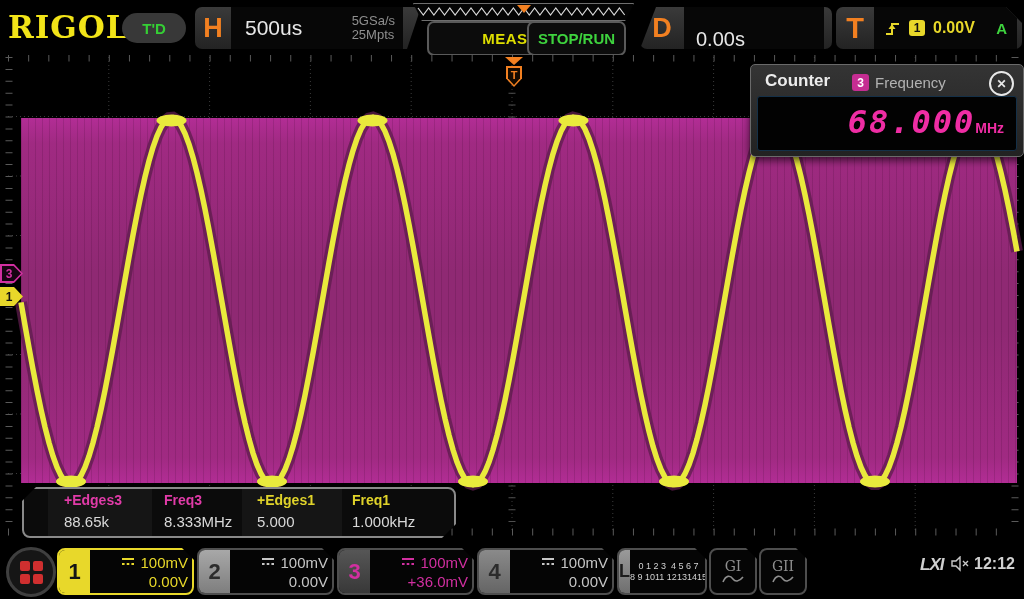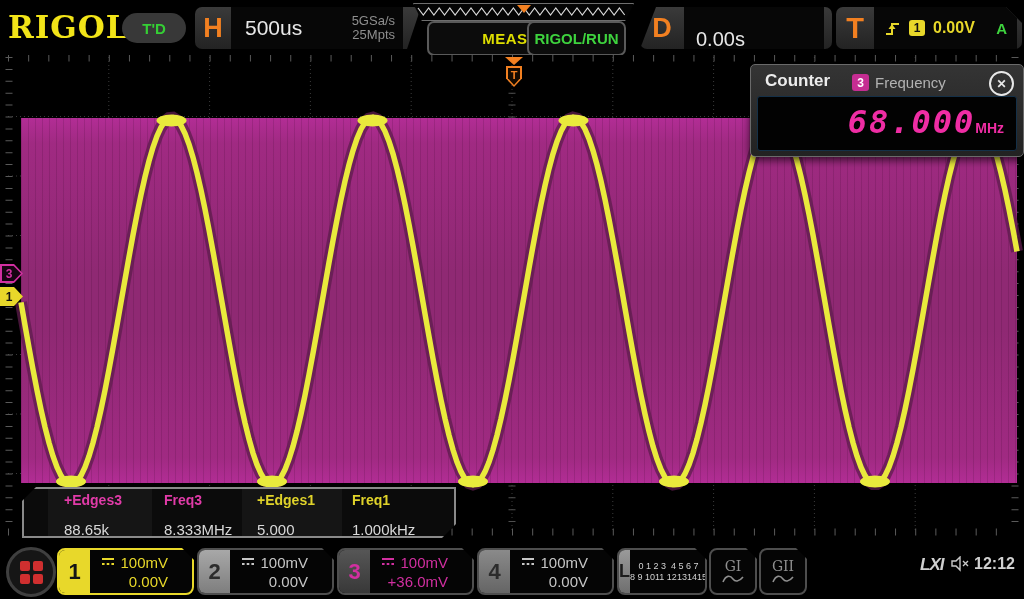--- a/index.html
+++ b/index.html
@@ -11,21 +11,21 @@
   #logo{left:8px;top:9px;font-family:"DejaVu Serif",serif;font-weight:900;font-size:31px;
     color:#f2e418;letter-spacing:1px;}
   #td-badge{left:122px;top:13px;width:64px;height:30px;border-radius:15px;background:#383838;
     display:flex;align-items:center;justify-content:center;color:#35cf35;font-weight:bold;font-size:15px;}
   .hdr-box{background:linear-gradient(180deg,#3a3a3a,#232323);border-radius:7px;display:flex;align-items:center;}
   #h-box{left:195px;top:7px;width:226px;height:42px;clip-path:polygon(0 0,100% 0,calc(100% - 14px) 100%,0 100%);}
   #h-box .letter{width:36px;text-align:center;color:#f28021;font-size:27px;font-weight:bold;}
   .inner-black{background:#070707;border-radius:0;height:46px;display:flex;align-items:center;}
   #h-inner{flex:1;margin-right:18px;}
   #h-timebase{color:#e8e8e8;font-size:21px;margin-left:14px;}
-  #h-rates{margin-left:auto;margin-right:8px;text-align:right;color:#8f8f8f;font-size:13px;line-height:14px;}
+  #h-rates{margin-left:auto;margin-right:8px;color:#8f8f8f;font-size:13px;line-height:14px;}
   #preview-strip{left:413px;top:3px;width:219px;height:16px;background:#040404;border:1px solid #6e6e6e;
     clip-path:polygon(0 0,100% 0,96% 100%,4% 100%);}
   #measure-btn{left:427px;top:21px;width:89px;height:31px;background:#0c0c0c;border:2px solid #5a5a5a;
     border-radius:7px;display:flex;align-items:center;justify-content:center;color:#dede00;
     font-weight:bold;font-size:15px;letter-spacing:.5px;padding-left:48px;}
   #stoprun-btn{left:527px;top:21px;width:95px;height:31px;background:#0c0c0c;border:2px solid #5a5a5a;
     border-radius:7px;display:flex;align-items:center;justify-content:center;color:#3ed33e;
     font-weight:bold;font-size:15px;}
   #d-box{left:640px;top:7px;width:192px;height:42px;clip-path:polygon(16px 0,100% 0,100% 100%,0 100%);}
   #d-box .letter{width:44px;text-align:center;color:#f28021;font-size:27px;font-weight:bold;}
@@ -73,38 +73,38 @@
     border-radius:50%;color:#e8e8e8;font-size:12px;font-weight:bold;display:flex;align-items:center;justify-content:center;}
   #counter-display{position:absolute;left:6px;right:6px;top:31px;bottom:5px;background:#020202;
     border:1px solid #143048;border-radius:3px;display:flex;align-items:baseline;justify-content:flex-end;
     padding-right:12px;}
   #counter-value{color:#ef2da4;font-size:32px;font-weight:bold;font-style:italic;
     font-family:"DejaVu Sans Mono",monospace;letter-spacing:2px;line-height:50px;}
   #counter-unit{color:#ef2da4;font-size:14px;font-weight:bold;}
 
   
   #meas-panel{left:22px;top:487px;width:430px;height:47px;background:#0b0b0b;border:2px solid #8a8a8a;
-    border-radius:0;clip-path:polygon(14px 0,100% 0,100% calc(100% - 14px),calc(100% - 14px) 100%,0 100%,0 14px);}
+    border-radius:8px;clip-path:polygon(14px 0,100% 0,100% calc(100% - 14px),calc(100% - 14px) 100%,0 100%,0 14px);}
   .meas-shade{position:absolute;top:0;bottom:0;background:#151515;}
   .meas-col{position:absolute;top:3px;}
   .meas-label{font-size:14px;font-weight:bold;}
   .meas-label.c3{color:#e13ba8;}
   .meas-label.c1{color:#e0d32a;}
-  .meas-value{color:#d9d9d9;font-size:15px;margin-top:13px;}
+  .meas-value{color:#d9d9d9;font-size:15px;margin-top:5px;}
 
   
   #bottom-bar{left:0;top:543px;width:1024px;height:56px;background:#000;}
   #menu-btn{position:absolute;left:6px;top:4px;width:44px;height:44px;border-radius:50%;
     background:#161616;border:3px solid #3f3f3f;display:flex;align-items:center;justify-content:center;}
   #menu-btn .grid{display:grid;grid-template-columns:10px 10px;grid-template-rows:10px 10px;gap:3px;}
   #menu-btn .grid div{background:#cf2f2f;border-radius:2px;}
   .ch-box{position:absolute;top:5px;width:133px;height:43px;background:#050505;border-radius:8px;
     display:flex;overflow:hidden;clip-path:polygon(0 0,calc(100% - 12px) 0,100% 12px,100% 100%,0 100%);}
   .ch-tab{width:31px;display:flex;align-items:center;justify-content:center;font-size:22px;font-weight:bold;}
-  .ch-body{flex:1;display:flex;flex-direction:column;justify-content:center;padding-right:24px;font-size:15px;}
+  .ch-body{flex:1;display:flex;flex-direction:column;justify-content:center;padding-right:4px;font-size:15px;}
   .ch-row{display:flex;align-items:center;justify-content:flex-end;gap:5px;line-height:19px;}
   #ch1-box{left:57px;border:2px solid #e8d82a;}
   #ch1-box .ch-tab{background:#e8d82a;color:#151515;}
   #ch1-box .ch-body{color:#e8d82a;}
   #ch2-box{left:197px;border:2px solid #4e4e4e;}
   #ch2-box .ch-tab{background:linear-gradient(180deg,#a8a8a8,#7e7e7e);color:#2c2c2c;}
   #ch2-box .ch-body{color:#c6c6c6;}
   #ch3-box{left:337px;border:2px solid #4e4e4e;}
   #ch3-box .ch-tab{background:linear-gradient(180deg,#565656,#383838);color:#d12fa0;}
   #ch3-box .ch-body{color:#d12fa0;}
@@ -147,21 +147,21 @@
   </div>
 
   <div class="abs" id="preview-strip">
     <svg width="217" height="14">
       <polyline id="zigzag" fill="none" stroke="#d8d8d8" stroke-width="1.2" points="4.0,4 9.3,11 14.6,4 19.9,11 25.2,4 30.5,11 35.8,4 41.1,11 46.4,4 51.7,11 57.0,4 62.3,11 67.6,4 72.9,11 78.2,4 83.5,11 88.8,4 94.1,11 99.4,4 104.7,11 110.0,4 115.3,11 120.6,4 125.9,11 131.2,4 136.5,11 141.8,4 147.1,11 152.4,4 157.7,11 163.0,4 168.3,11 173.6,4 178.9,11 184.2,4 189.5,11 194.8,4 200.1,11 205.4,4 210.7,11"></polyline>
       <polygon points="103,1 117,1 110,9" fill="#f28021"></polygon>
     </svg>
   </div>
 
   <div class="abs" id="measure-btn">MEASURE</div>
-  <div class="abs" id="stoprun-btn">RIGOL/RUN</div>
+  <div class="abs" id="stoprun-btn">STOP/RUN</div>
 
   <div class="abs hdr-box" id="d-box">
     <div class="letter">D</div>
     <div class="inner-black" id="d-inner">
       <span id="d-value">0.00s</span>
     </div>
   </div>
 
   <div class="abs hdr-box" id="t-box">
     <div class="letter">T</div>

